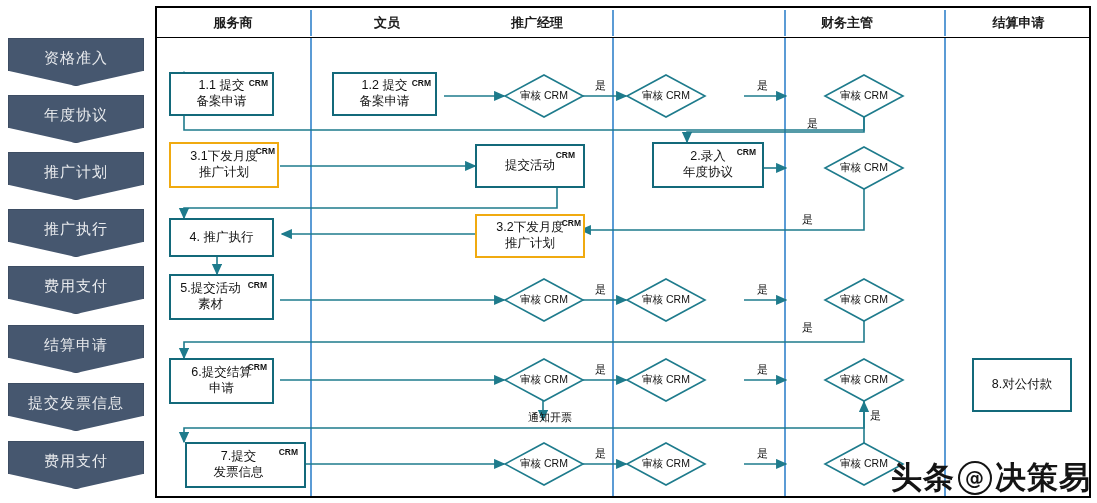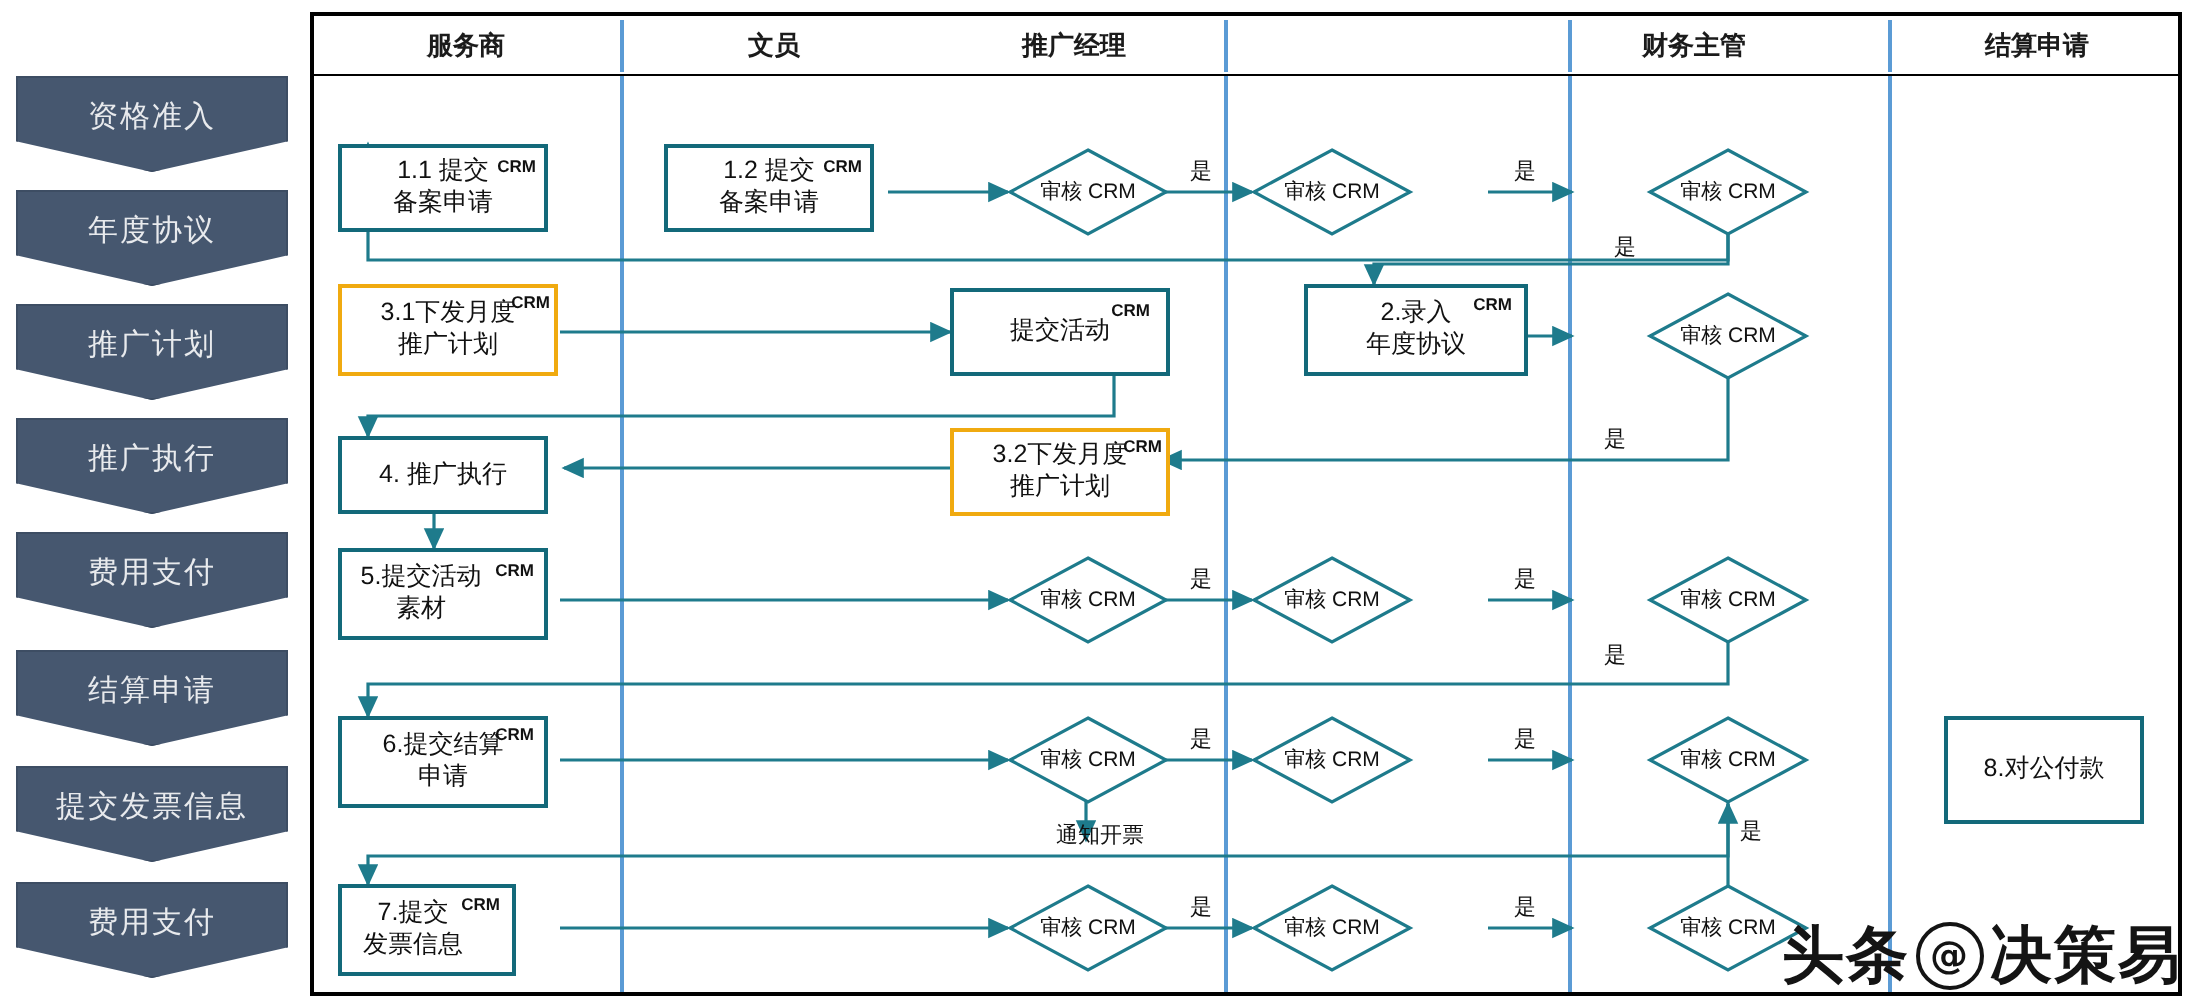--- a/index.html
+++ b/index.html
@@ -266,21 +266,21 @@
   <div class="dia" style="left:667px;top:350px;width:80px;height:44px">
     <svg viewBox="0 0 80 44">
         <polygon points="40,1 79,22 40,43 1,22" fill="#fff" stroke="#1e7b8c" stroke-width="1.6"></polygon>
       </svg>
     <span class="dtxt">审核 CRM</span>
   </div>
   <div class="node proc" style="left:815px;top:350px;width:100px;height:54px">
     <span class="lbl">8.对公付款</span>
   </div>
 
-  <div class="node proc" style="left:12px;top:434px;width:89px;height:46px">
+  <div class="node proc" style="left:28px;top:434px;width:121px;height:46px">
     <span class="lbl" style="padding-right:18px">7.提交
 发票信息</span>
     <span class="sup" style="right:6px;top:3px">CRM</span>
   </div>
   <div class="dia" style="left:347px;top:434px;width:80px;height:44px">
     <svg viewBox="0 0 80 44">
         <polygon points="40,1 79,22 40,43 1,22" fill="#fff" stroke="#1e7b8c" stroke-width="1.6"></polygon>
       </svg>
     <span class="dtxt">审核 CRM</span>
   </div>

